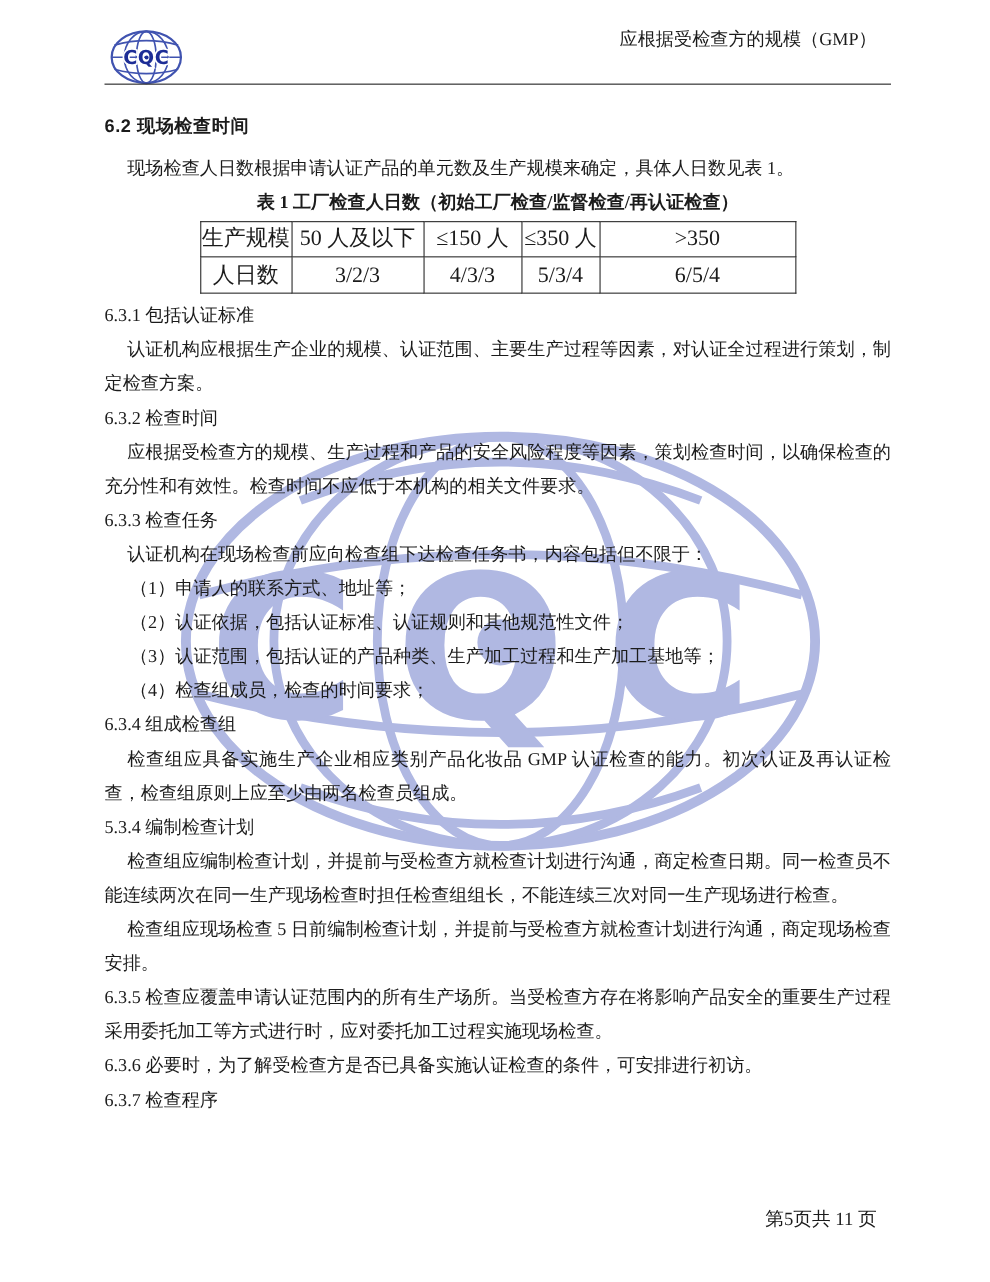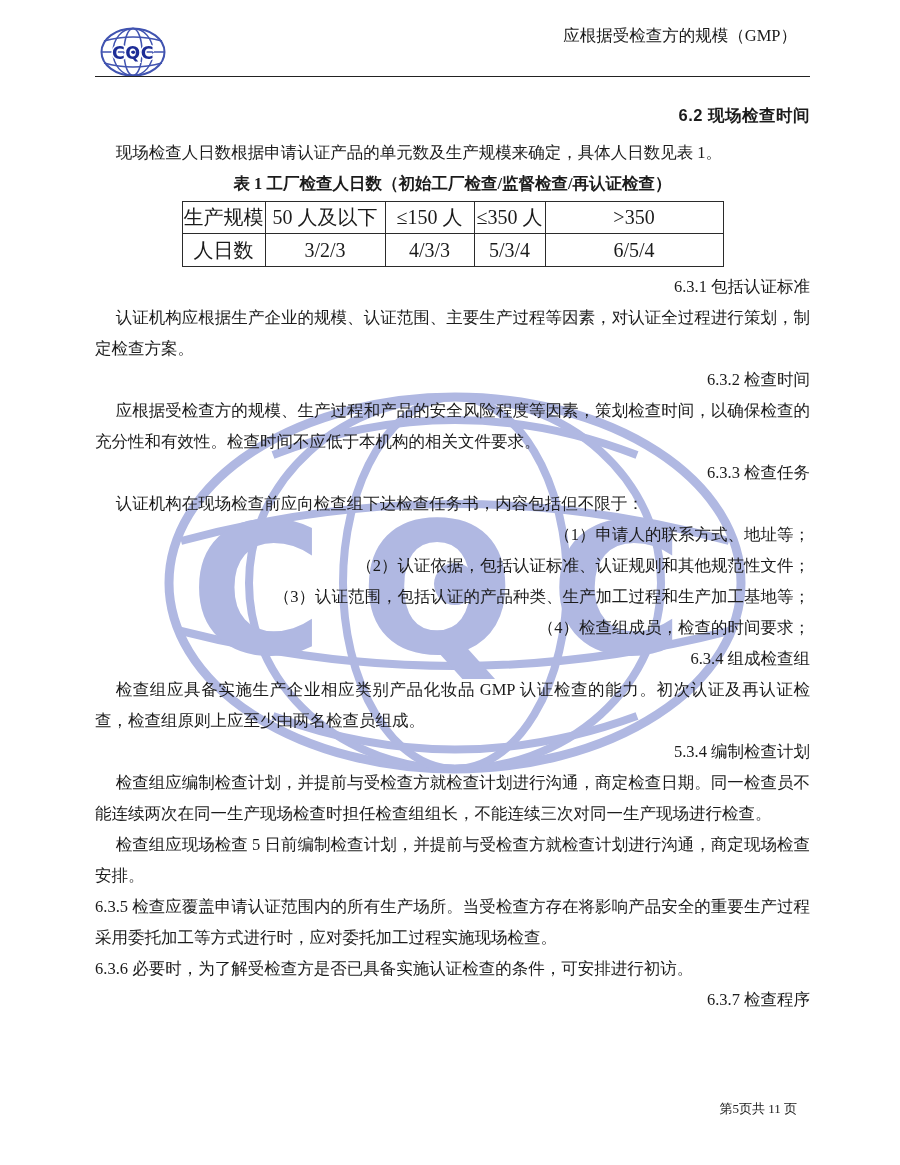--- a/index.html
+++ b/index.html
@@ -28,21 +28,21 @@
   .doc-title  { font-size:16.5px; }
   .header-rule {
     position:absolute; top:76px; left:95px; right:90px;
     border-top:1.6px solid #222; z-index:2;
   }
   
   main {
     position:absolute; top:100px; left:95px; right:90px; z-index:1;
     font-size:16.5px; line-height:31px;
   }
-  main p, main h2, main h3 { margin:0; padding:0; font-size:16.5px; font-weight:normal;text-align:right; }
+  main p, main h2, main h3 { margin:0; padding:0; font-size:16.5px; font-weight:normal; }
   .h2 {
     font-family:"Liberation Sans","DejaVu Sans",sans-serif;
     font-weight:bold; font-size:16.5px; letter-spacing:0.5px;
   }
   .h3 { }
   .para   { text-indent:1.25em; text-align:justify; }
   .mt6    { margin-top:6px !important; }
   .list   { text-indent:1.4em; }
   .plain  { text-align:justify; }
   .caption{ text-align:center; font-weight:bold; }
@@ -55,21 +55,21 @@
     border:1.6px solid #2b2b2b;
     font-weight:normal; font-size:20px;
     text-align:center; vertical-align:middle;
     padding:0; overflow:hidden; white-space:nowrap;
   }
   table.days tr.r1 th { height:29px; }
   table.days tr.r2 td { height:32px; }
   
   footer {
     position:absolute; top:1097px; right:103px; z-index:1;
-    font-size:13px; line-height:24px;
+    font-size:17px; line-height:24px;
   }
 </style>
 </head>
 <body>
 
 <div class="page">
 
   <svg class="watermark" viewBox="0 0 604 428" xmlns="http://www.w3.org/2000/svg">
     <g stroke="#b0b8e2" stroke-width="9" fill="none">
       <ellipse cx="302" cy="213" rx="286" ry="186"></ellipse>

